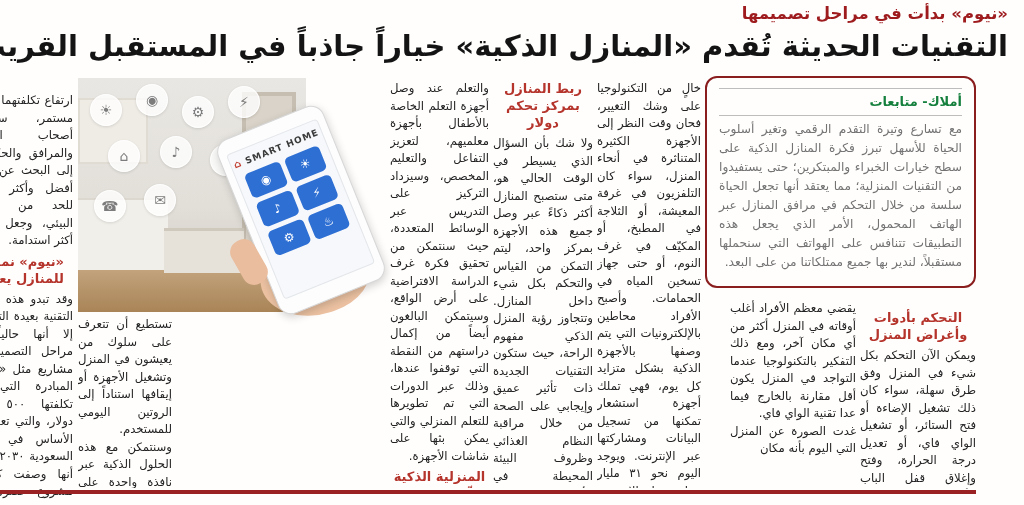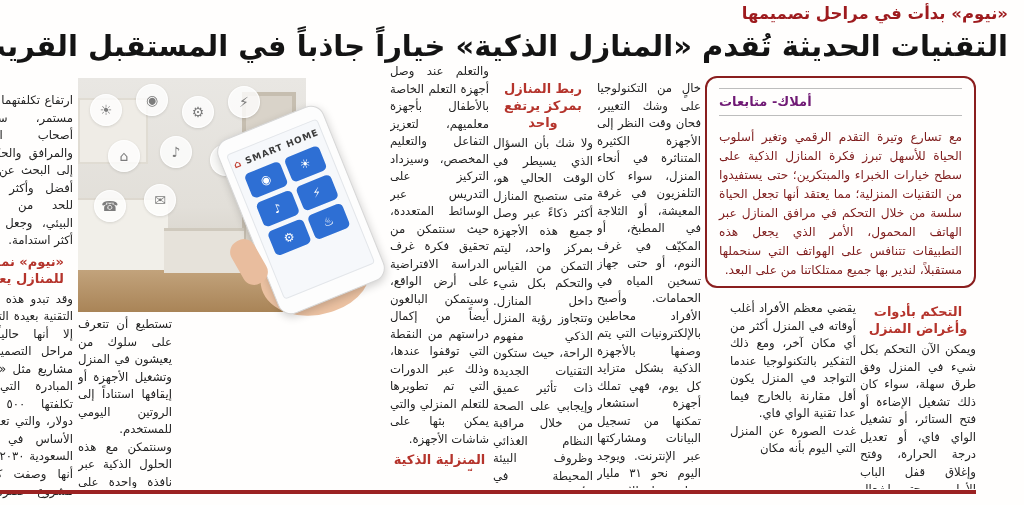--- a/index.html
+++ b/index.html
@@ -27,24 +27,24 @@
     font-size:13px;line-height:17px;margin:3px 0 4px 0;
   }
   
   .lead-box{
     position:absolute;left:745px;top:76px;width:271px;height:212px;
     border:2px solid #8a1e1e;border-radius:12px;box-sizing:border-box;
     padding:7px 12px 6px 12px;background:#fffefd;
   }
   .lead-box .rule{height:1px;background:#bdbdbd;margin:3px 0;}
   .lead-box .byline{
-    color:#701a75;font-weight:bold;font-size:13px;text-align:left;line-height:20px;
+    color:#15803d;font-weight:bold;font-size:13px;text-align:right;line-height:20px;
   }
   .lead-box .lead-text{
-    margin-top:12px;text-align:justify;color:#7f1d1d;font-size:12.2px;line-height:19px;
+    margin-top:4px;text-align:justify;color:#737373;font-size:12.2px;line-height:19px;
   }
   
   .photo{
     position:absolute;left:118px;top:78px;width:228px;height:234px;
     background:linear-gradient(180deg,#e9e7e3 0%,#e2dfd9 55%,#d8d3ca 75%,#c9bfae 78%,#c2a37c 82%,#a98457 100%);
     overflow:hidden;
   }
   .door{position:absolute;right:10px;top:14px;width:54px;height:168px;background:#d9d3c9;border:4px solid #c6beb0;box-sizing:border-box;}
   .cab1{position:absolute;left:0;top:120px;width:90px;height:70px;background:#f1efe9;border-top:2px solid #ddd8cf;}
   .cab2{position:absolute;left:0;top:20px;width:70px;height:66px;background:#efece6;border:2px solid #e0dcd3;box-sizing:border-box;}
@@ -99,40 +99,40 @@
   <h1 class="headline" style="margin:0">التقنيات الحديثة تُقدم «المنازل الذكية» خياراً جاذباً في المستقبل القريب</h1>
 
   <div class="lead-box">
     <div class="rule"></div>
     <div class="byline">أملاك- متابعات</div>
     <div class="rule"></div>
     <p class="lead-text">مع تسارع وتيرة التقدم الرقمي وتغير أسلوب الحياة للأسهل تبرز فكرة المنازل الذكية على سطح خيارات الخبراء والمبتكرين؛ حتى يستفيدوا من التقنيات المنزلية؛ مما يعتقد أنها تجعل الحياة سلسة من خلال التحكم في مرافق المنازل عبر الهاتف المحمول، الأمر الذي يجعل هذه التطبيقات تتنافس على الهواتف التي سنحملها مستقبلاً، لندير بها جميع ممتلكاتنا من على البعد.</p>
   </div>
 
   <div class="col" style="left:900px;top:293px;width:116px;height:196px">
-    <div class="sub" style="margin-top:10px">التحكم بأدوات وأغراض المنزل</div>
+    <div class="sub" style="margin-top:16px">التحكم بأدوات وأغراض المنزل</div>
     <p>ويمكن الآن التحكم بكل شيء في المنزل وفق طرق سهلة، سواء كان ذلك تشغيل الإضاءة أو فتح الستائر، أو تشغيل الواي فاي، أو تعديل درجة الحرارة، وفتح وإغلاق قفل الباب الأمامي، وحتى إشعال وإطفاء الموقد، حيث</p>
   </div>
 
   <div class="col" style="left:770px;top:300px;width:126px;height:196px">
     <p>يقضي معظم الأفراد أغلب أوقاته في المنزل أكثر من أي مكان آخر، ومع ذلك التفكير بالتكنولوجيا عندما التواجد في المنزل يكون أقل مقارنة بالخارج فيما عدا تقنية الواي فاي.</p>
     <p>غدت الصورة عن المنزل التي اليوم بأنه مكان</p>
   </div>
 
   <div class="col" style="left:637px;top:80px;width:104px;height:408px">
     <p>خالٍ من التكنولوجيا على وشك التغيير، فحان وقت النظر إلى الأجهزة الكثيرة المتناثرة في أنحاء المنزل، سواء كان التلفزيون في غرفة المعيشة، أو الثلاجة في المطبخ، أو المكيّف في غرف النوم، أو حتى جهاز تسخين المياه في الحمامات. وأصبح الأفراد محاطين بالإلكترونيات التي يتم وصفها بالأجهزة الذكية بشكل متزايد كل يوم، فهي تملك أجهزة استشعار تمكنها من تسجيل البيانات ومشاركتها عبر الإنترنت. ويوجد اليوم نحو ٣١ مليار جهاز متصل بالإنترنت، ومن المفترض أن يرتفع هذا العدد إلى ٧٥٫٤ مليار بحلول عام ٢٠٢٥، وفقاً لتقديرات وكالة الأبحاث «ستسيتا».</p>
   </div>
 
   <div class="col" style="left:533px;top:80px;width:100px;height:408px">
-    <div class="sub" style="margin-top:0">ربط المنازل بمركز يرتفع واحد</div>
+    <div class="sub" style="margin-top:0">ربط المنازل بمركز تحكم دولار</div>
     <p>ولا شك بأن السؤال الذي يسيطر في الوقت الحالي هو، متى ستصبح المنازل أكثر ذكاءً عبر وصل جميع هذه الأجهزة بمركز واحد، ليتم التمكن من القياس والتحكم بكل شيء داخل المنازل. وتتجاوز رؤية المنزل الذكي مفهوم الراحة، حيث ستكون التقنيات الجديدة ذات تأثير عميق وإيجابي على الصحة من خلال مراقبة النظام الغذائي وظروف البيئة المحيطة في الأشخاص ورفاهيتهم بشكل عام.</p>
 
   </div>
 
-  <div class="col" style="left:430px;top:63px;width:99px;height:408px">
+  <div class="col" style="left:430px;top:80px;width:99px;height:408px">
     <p>والتعلم عند وصل أجهزة التعلم الخاصة بالأطفال بأجهزة معلميهم، لتعزيز التفاعل والتعليم المخصص، وسيزداد التركيز على التدريس عبر الوسائط المتعددة، حيث سنتمكن من تحقيق فكرة غرف الدراسة الافتراضية على أرض الواقع، وسيتمكن البالغون أيضاً من إكمال دراستهم من النقطة التي توقفوا عندها، وذلك عبر الدورات التي تم تطويرها للتعلم المنزلي والتي يمكن بثها على شاشات الأجهزة.</p>
     <div class="sub">المنزلية الذكية تخفّض استهلاك الطاقة والمياه</div>
 
   </div>
 
   <div class="photo">
     <div class="door"></div>
     <div class="cab2"></div>
     <div class="cab1"></div>
     <div class="counter"></div>

